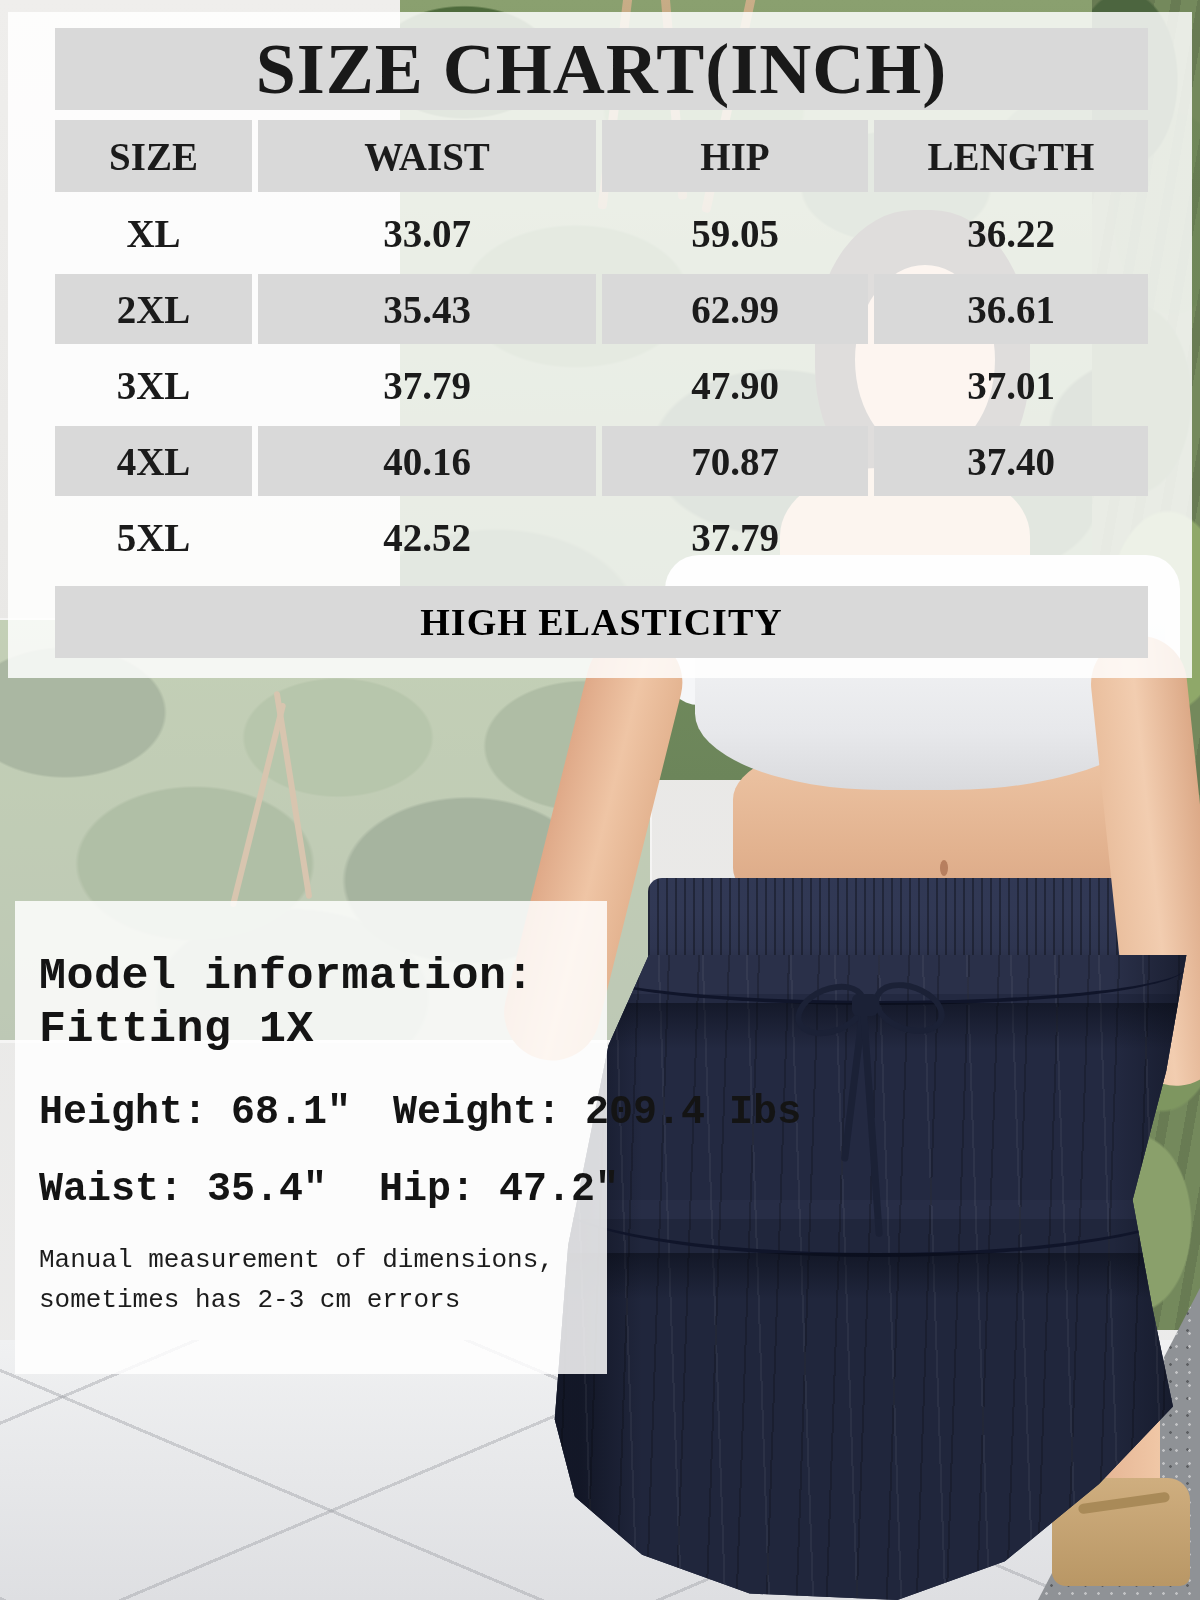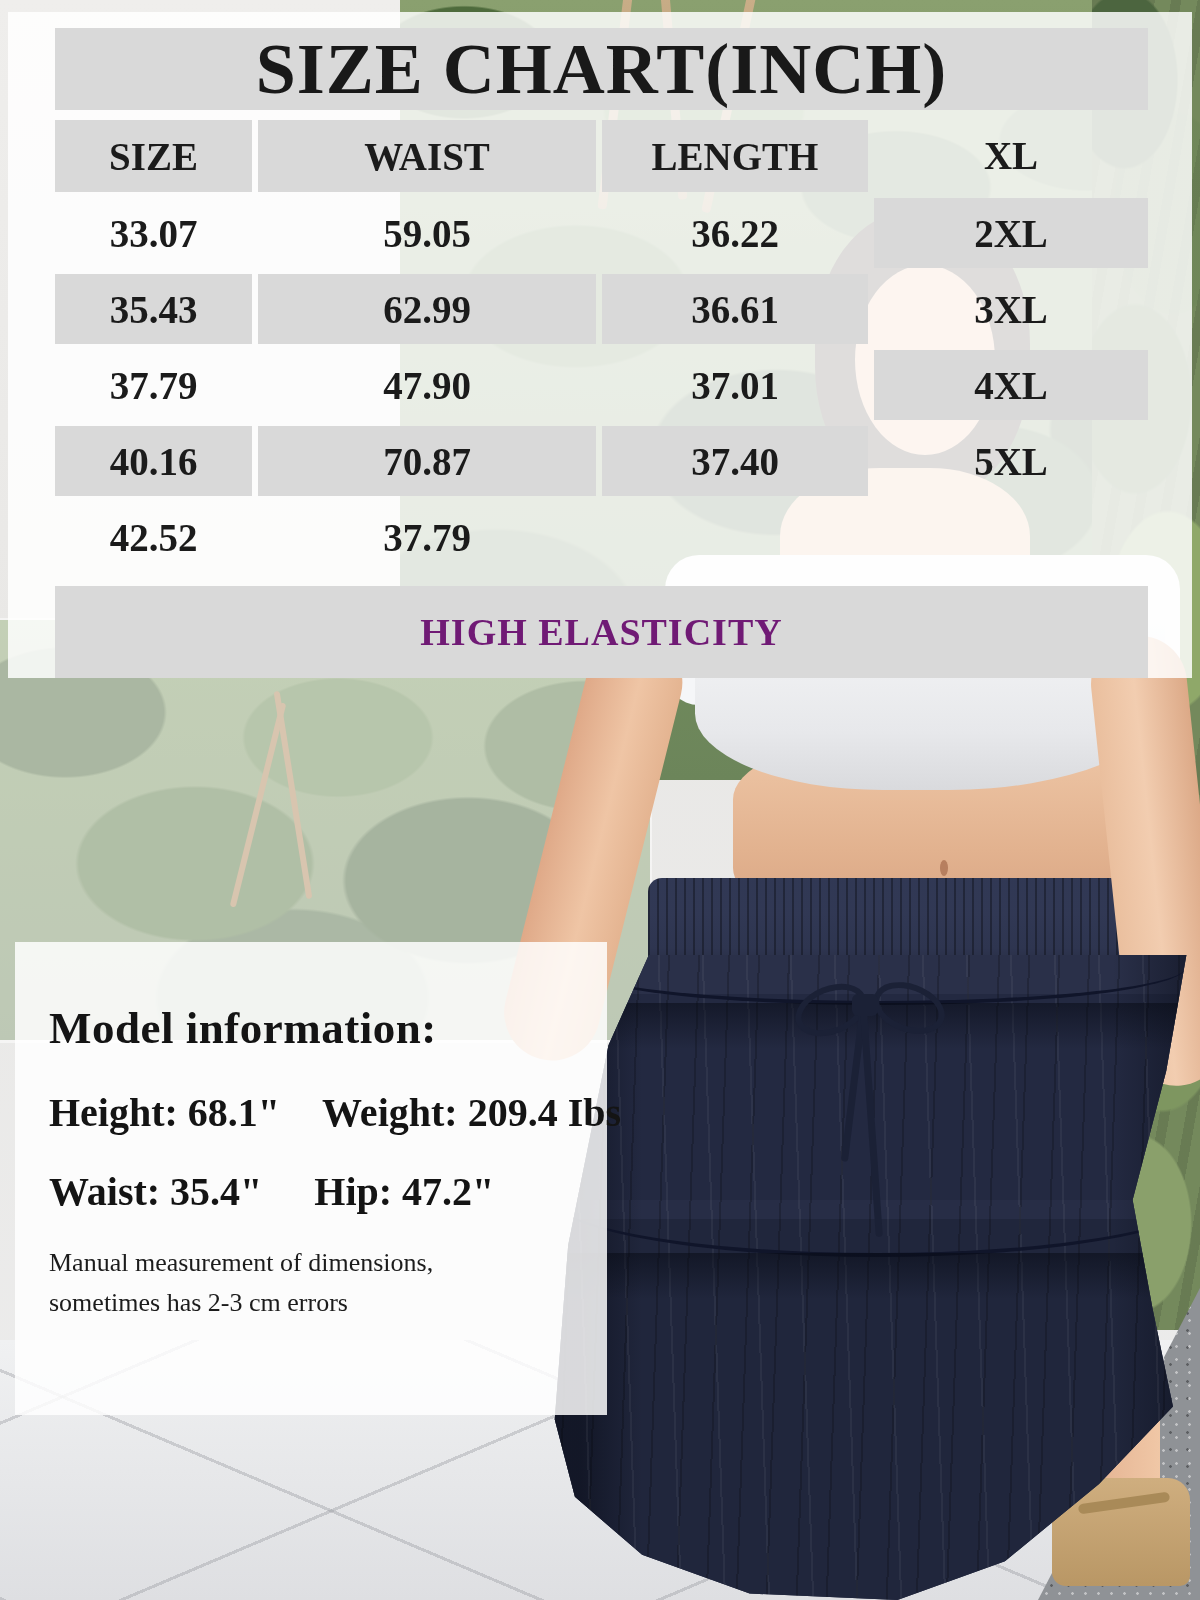--- a/index.html
+++ b/index.html
@@ -149,29 +149,29 @@
   }
   .title-bar span{font-size:72px;font-weight:bold;color:#191919;letter-spacing:1px;}
   .size-grid{display:grid;grid-template-columns:197px 338px 266px 274px;column-gap:6px;row-gap:6px;}
   .cell{
     height:70px;display:flex;align-items:center;justify-content:center;
     font-size:39px;font-weight:bold;color:#1b1b1b;
   }
   .cell.head{height:72px;}
   .shaded{background:#d9d9d9;}
   .elastic-bar{
-    margin-top:14px;height:92px;background:#d9d9d9;
+    margin-top:14px;height:72px;background:#d9d9d9;
     display:flex;align-items:center;justify-content:center;
-    font-size:38px;font-weight:bold;color:#701a75;letter-spacing:1px;
+    font-size:38px;font-weight:bold;color:#000000;letter-spacing:1px;
   }
   
   .info-panel{
-    position:absolute;left:15px;top:942px;width:592px;height:473px;z-index:10;
+    position:absolute;left:15px;top:901px;width:592px;height:473px;z-index:10;
     background:rgba(255,255,255,0.84);
-    padding:10px;box-sizing:border-box;
+    padding:0;box-sizing:border-box;font-family:Liberation Mono, monospace;
   }
   .info-inner{padding:50px 18px 0 24px;color:#141414;}
   .info-heading{font-size:45px;font-weight:bold;line-height:1.17;letter-spacing:0.5px;}
   .info-line{display:flex;gap:42px;font-size:40px;font-weight:bold;margin-top:34px;white-space:nowrap;}
   .info-line.second{margin-top:32px;gap:52px;}
   .info-note{margin-top:28px;font-size:26px;line-height:40px;color:#1c1c1c;}
 </style>
 </head>
 <body>
 
@@ -218,20 +218,21 @@
   <div class="bow-tail b"></div>
 
   <div class="size-panel">
     <div class="size-inner">
       <div class="title-bar">
         <span>SIZE CHART(INCH)</span>
       </div>
       <div class="size-grid">
         <div class="cell head shaded">SIZE</div>
         <div class="cell head shaded">WAIST</div>
+        <div class="cell head shaded">HIP</div>
         <div class="cell head shaded">LENGTH</div>
 
         <div class="cell">XL</div>
         <div class="cell">33.07</div>
         <div class="cell">59.05</div>
         <div class="cell">36.22</div>
 
         <div class="cell shaded">2XL</div>
         <div class="cell shaded">35.43</div>
         <div class="cell shaded">62.99</div>
@@ -252,20 +253,21 @@
         <div class="cell">37.79</div>
       </div>
       <div class="elastic-bar">HIGH ELASTICITY</div>
     </div>
   </div>
 
   <div class="info-panel">
     <div class="info-inner">
       <div class="info-heading">
         <div>Model information:</div>
+        <div>Fitting 1X</div>
       </div>
       <div class="info-line">
         <span>Height: 68.1"</span>
         <span>Weight: 209.4 Ibs</span>
       </div>
       <div class="info-line second">
         <span>Waist: 35.4"</span>
         <span>Hip: 47.2"</span>
       </div>
       <div class="info-note">

